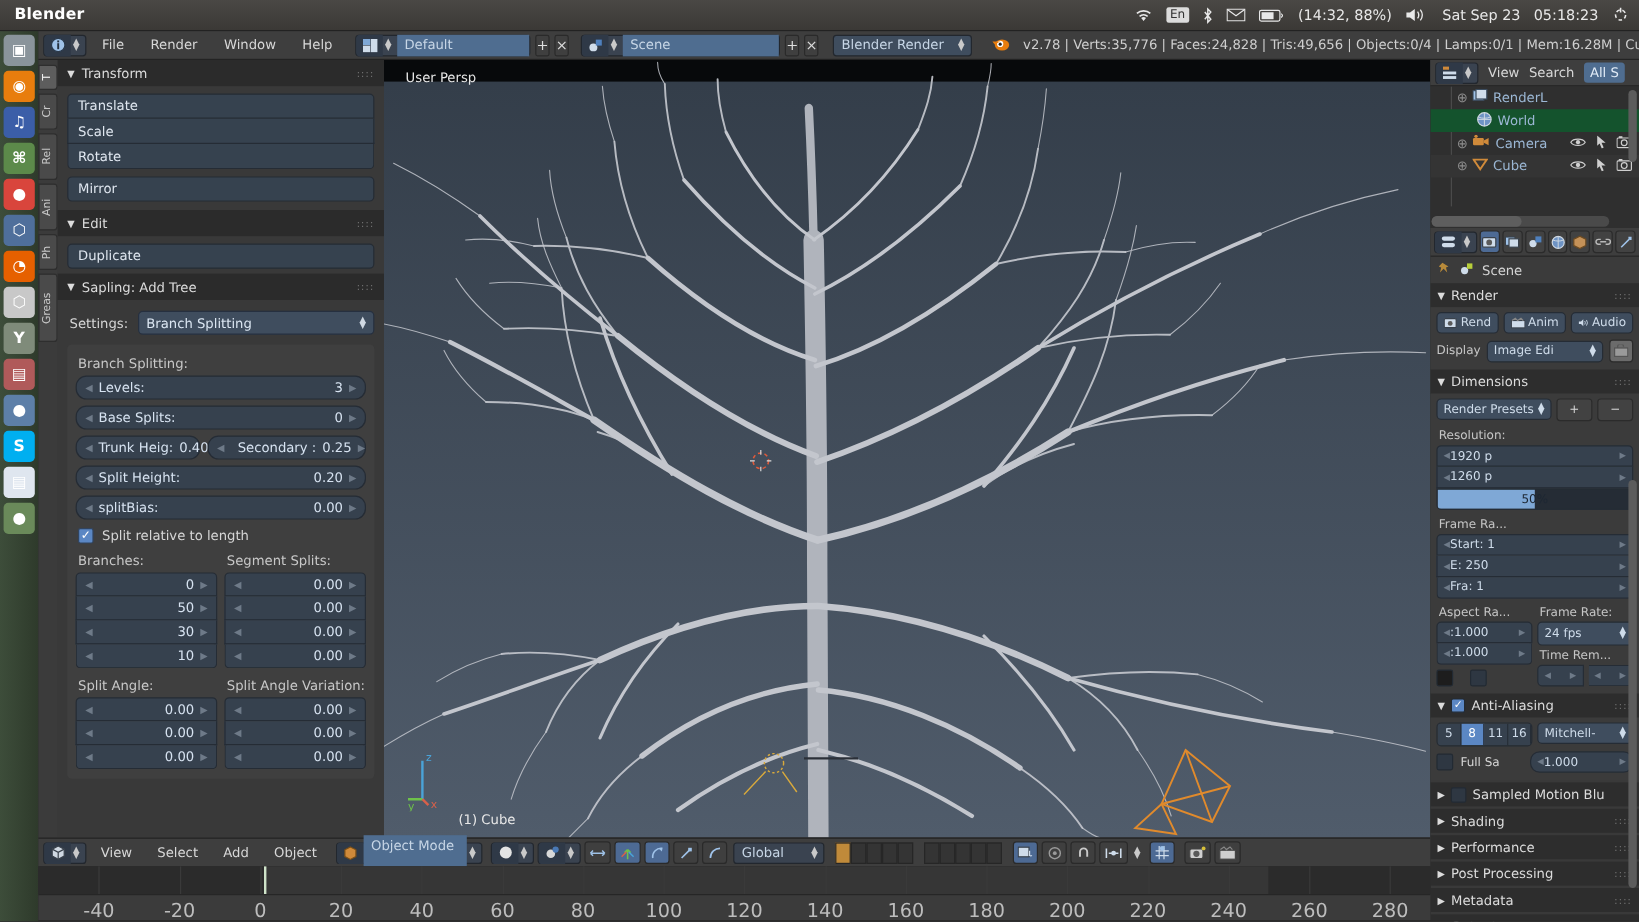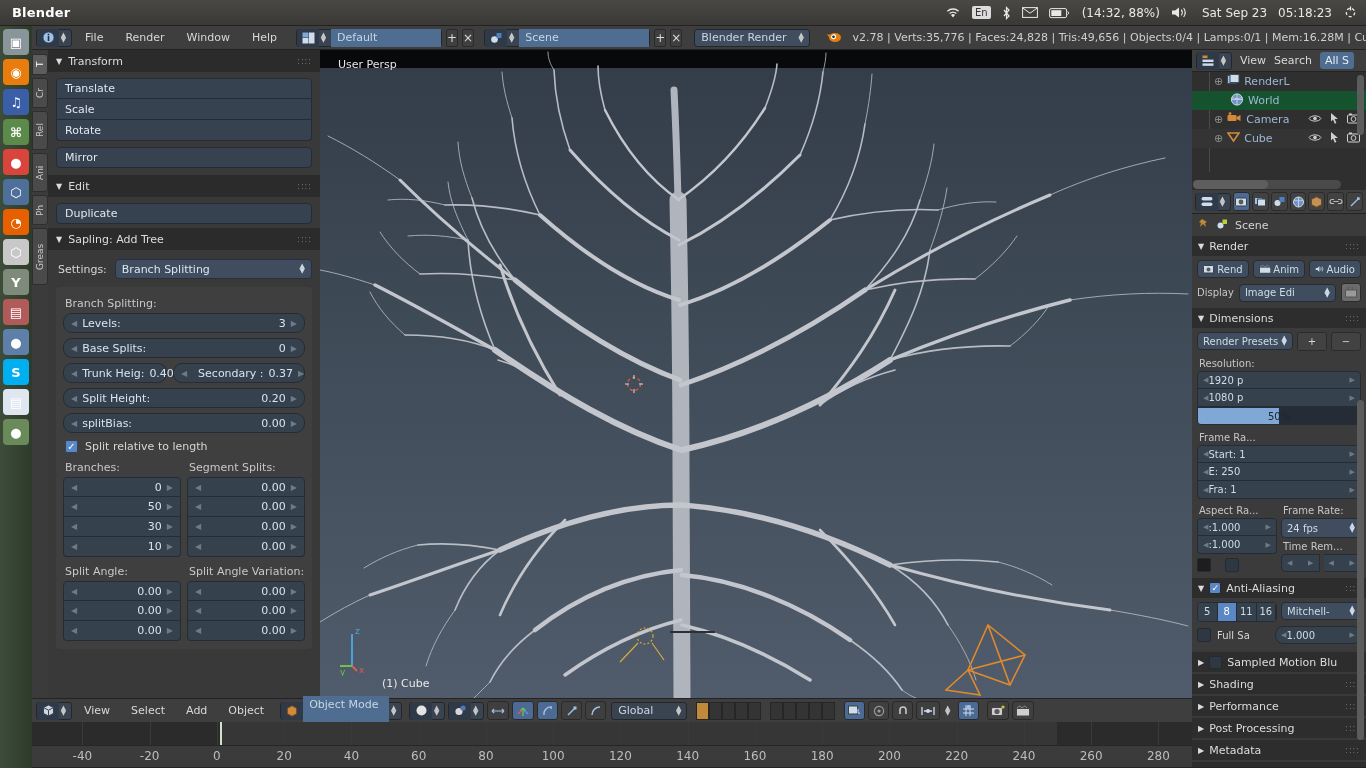--- a/index.html
+++ b/index.html
@@ -149,21 +149,21 @@
 
   
   #timeline { position:absolute; left:32px; top:696px; width:1160px; height:72px;
     background:#2b2b2b; }
   #tl-track { position:absolute; left:0; top:0; width:1160px; height:23px;
     background:#2b2b2b; }
   #tl-range { position:absolute; top:0; height:23px; background:#363636; }
   #tl-play { position:absolute; top:0; width:2px; height:23px; background:#cfe3c9; }
   #tl-ruler { position:absolute; left:0; top:23px; width:1160px; height:22px;
     background:#3b3b3b; border-top:1px solid #262626; }
-  .tick { position:absolute; top:3px; font-size:12px; color:#bdbdbd;
+  .tick { position:absolute; top:3px; font-size:16px; color:#bdbdbd;
     transform:translateX(-50%); }
   #tl-header { position:absolute; left:0; top:45px; width:1334px; height:27px;
     background:#3e3e3e; border-top:1px solid #232323; display:flex; align-items:center;
     gap:4px; padding:0 5px; }
 </style>
 </head>
 <body>
 
 <div id="osbar">
   <div class="title">Blender</div>
@@ -375,21 +375,21 @@
           <div class="row2" style="margin-top:5px;">
             <div class="num">
               <span class="ar arL">◀</span>
               <span class="nm">Trunk Heig:</span>
               <span class="nv" style="margin-left:5px;">0.40</span>
               <span class="ar arR">▶</span>
             </div>
             <div class="num">
               <span class="ar arL">◀</span>
               <span class="nm" style="margin-left:6px;">Secondary :</span>
-              <span class="nv" style="margin-left:5px;">0.37</span>
+              <span class="nv" style="margin-left:5px;">0.25</span>
               <span class="ar arR">▶</span>
             </div>
           </div>
           <div class="num" style="margin-top:5px;">
             <span class="ar arL">◀</span>
             <span class="nm">Split Height:</span>
             <span class="nv">0.20</span>
             <span class="ar arR">▶</span>
           </div>
           <div class="num" style="margin-top:5px;">
@@ -1034,21 +1034,21 @@
       <div class="prow" style="margin-top:4px;flex-direction:column;">
         <div>
           <div class="ptiny">Resolution:</div>
           <div class="pnum" style="border-radius:4px 4px 0 0; justify-content:center;">
             <span class="ar arL" style="color:#6e7a88; font-size:7px;">◀</span>
             <span>1920 p</span>
             <span class="ar arR" style="color:#6e7a88; font-size:7px; margin-left:auto;">▶</span>
           </div>
           <div class="pnum" style="border-radius:0; border-top:none; justify-content:center;">
             <span class="ar arL" style="color:#6e7a88; font-size:7px;">◀</span>
-            <span>1080 p</span>
+            <span>1260 p</span>
             <span class="ar arR" style="color:#6e7a88; font-size:7px; margin-left:auto;">▶</span>
           </div>
           <div class="pbar">
             <div class="fill" style="width: 50%;"></div>
             <div class="t">50%</div>
           </div>
         </div>
         <div>
           <div class="ptiny">Frame Ra...</div>
           <div class="pnum" style="border-radius:4px 4px 0 0; justify-content:center;">

